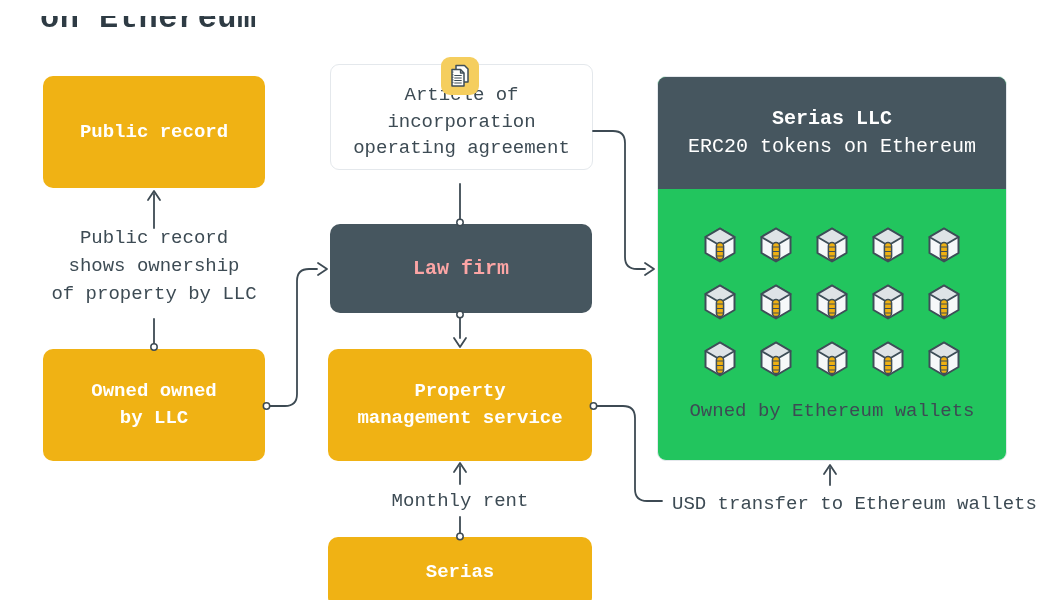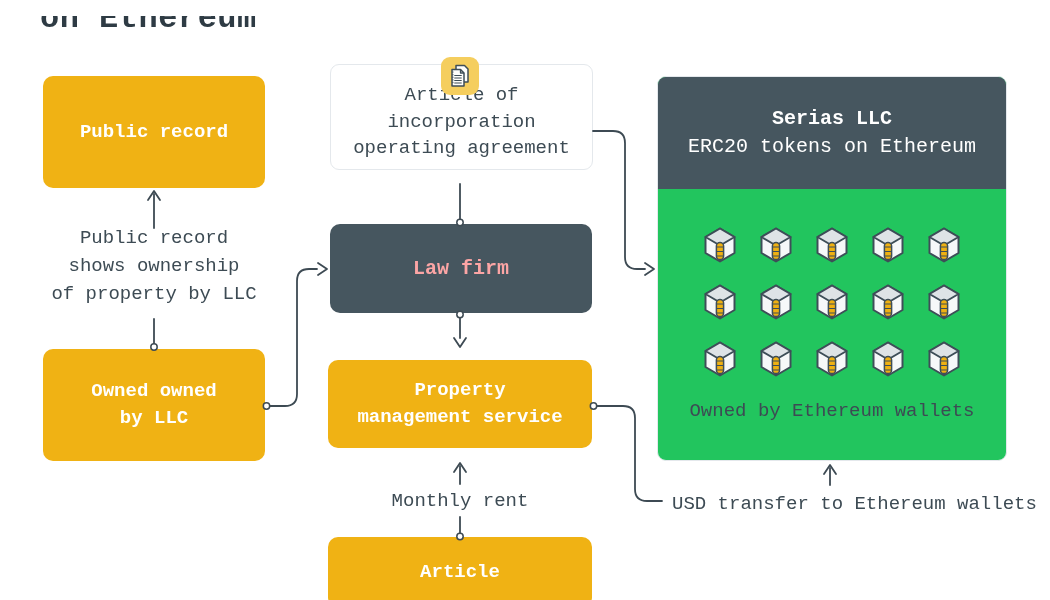--- a/index.html
+++ b/index.html
@@ -35,21 +35,21 @@
     color:var(--text-dark);font-size:19px;
   }
   #public-record{left:43px;top:60px;width:222px;height:112px;}
   #article-box{left:330px;top:48px;width:263px;height:106px;padding-top:10px;}
   #doc-icon{
     position:absolute;left:441px;top:41px;width:38px;height:38px;border-radius:9px;
     background:var(--icon-bg);display:flex;align-items:center;justify-content:center;
   }
   #law-firm{left:330px;top:208px;width:262px;height:89px;}
   #deed-box{left:43px;top:333px;width:222px;height:112px;}
-  #property-box{left:328px;top:344px;width:264px;height:88px;}
+  #property-box{left:328px;top:333px;width:264px;height:112px;}
   #tenants-box{left:328px;top:521px;width:264px;height:71px;}
 
   #serias-panel{
     position:absolute;left:657px;top:60px;width:350px;height:385px;box-sizing:border-box;
     background:#22c55e;border:1.5px solid var(--border);border-radius:9px;overflow:hidden;
   }
   .panel-header{
     width:100%;height:112px;background:var(--slate);color:#fff;
     display:flex;flex-direction:column;align-items:center;justify-content:center;
     line-height:28px;font-size:20px;
@@ -103,21 +103,21 @@
     <span>Owned owned
 by LLC</span>
   </div>
 
   <div class="node box-amber" id="property-box">
     <span>Property
 management service</span>
   </div>
 
   <div class="node box-amber" id="tenants-box">
-    <span>Article</span>
+    <span>Serias</span>
   </div>
 
   <div id="serias-panel">
     <div class="panel-header">
       <div class="ttl">Serias LLC</div>
       <div class="sub">ERC20 tokens on Ethereum</div>
     </div>
     <div class="token-grid">
   <svg class="cube" width="40" height="40" viewBox="0 0 40 40">
     <polygon points="20,3.5 34.5,12 34.5,28 20,36.5 5.5,28 5.5,12" fill="#F6F8F9" stroke="#3E4E58" stroke-width="2" stroke-linejoin="round"></polygon>

